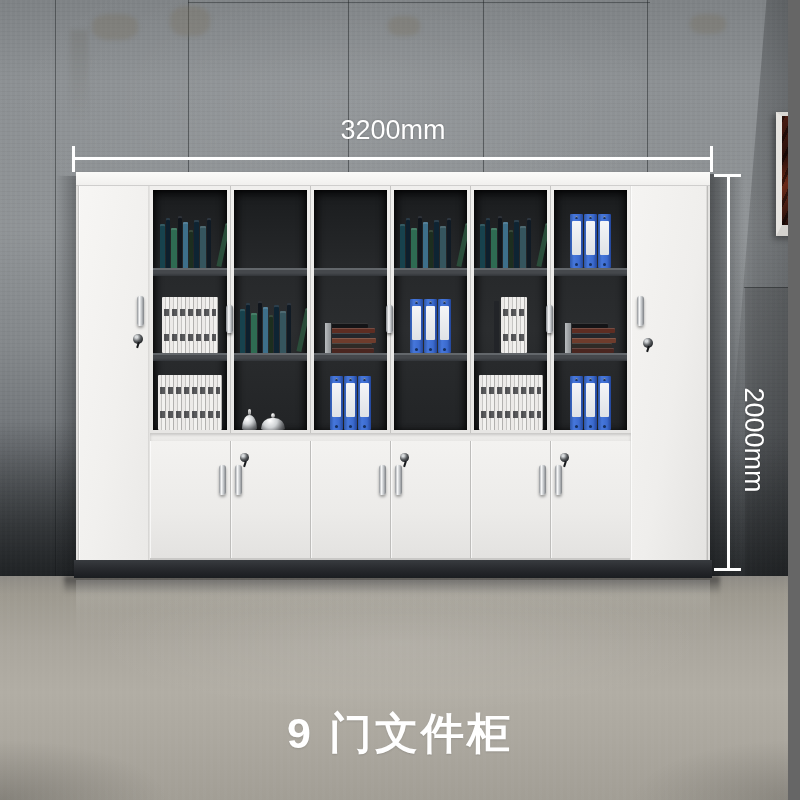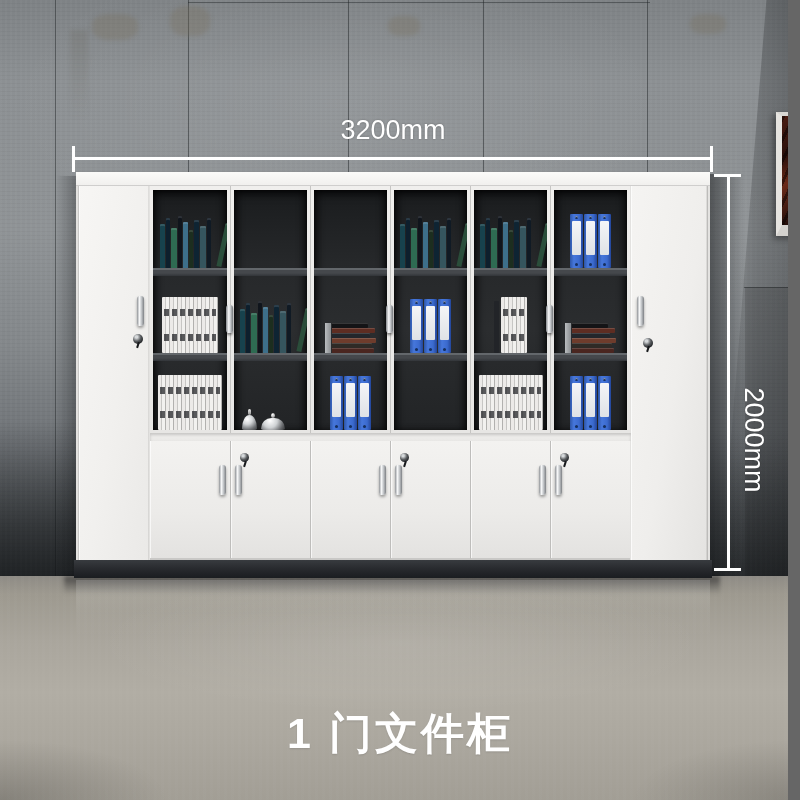--- a/index.html
+++ b/index.html
@@ -426,14 +426,14 @@
   <div class="dim dim-h-line"></div>
   <div class="dim dim-tick" style="left:72px"></div>
   <div class="dim dim-tick" style="left:710px"></div>
   <div class="dim-label h">3200mm</div>
 
   <div class="dim dim-v-line"></div>
   <div class="dim dim-cap" style="top:174px"></div>
   <div class="dim dim-cap" style="top:568px"></div>
   <div class="dim-label v">2000mm</div>
 
-  <div class="caption">1 门文件柜</div>
+  <div class="caption">9 门文件柜</div>
 </div>
 
 </body></html>

